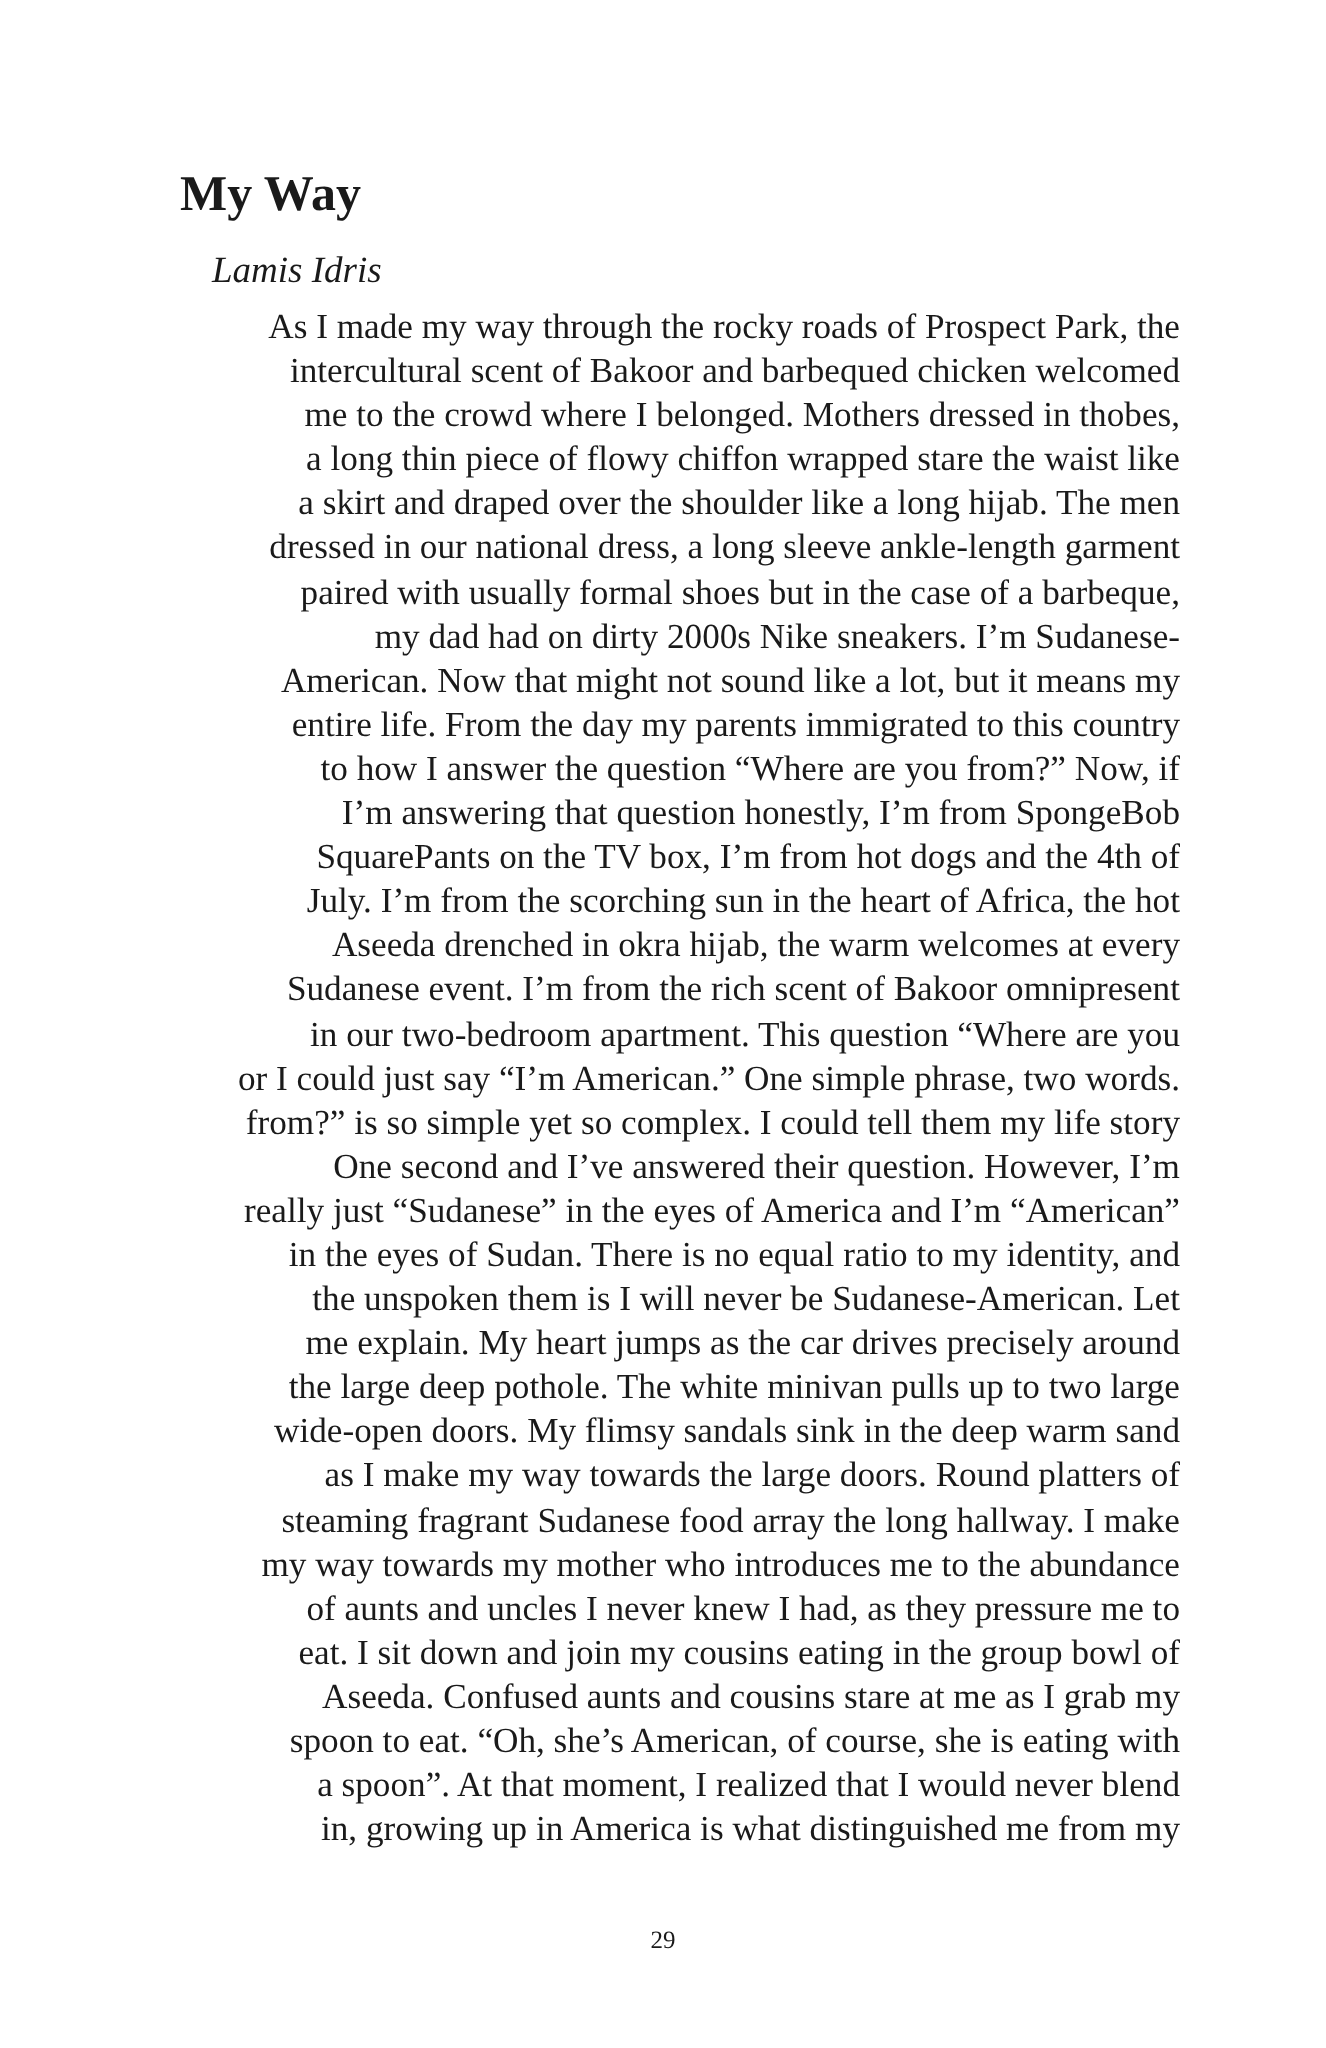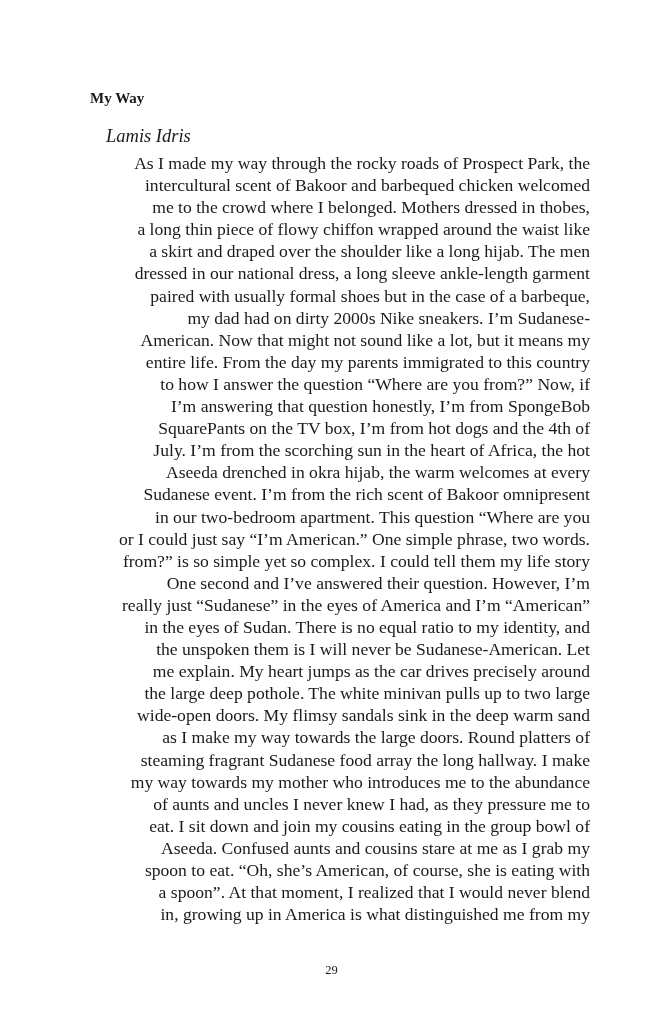--- a/index.html
+++ b/index.html
@@ -18,21 +18,21 @@
     .page {
       position: absolute;
       left: 0; top: 0;
       width: 663px;
       height: 1024px;
     }
     .title {
       position: absolute;
       left: 90px;
       top: 87px;
-      font-size: 15px;
+      font-size: 25px;
       font-weight: bold;
       line-height: 22px;
       margin: 0;
     }
     .author {
       position: absolute;
       left: 90px;
       top: 109px;
       font-size: 18.5px;
       font-style: italic;
@@ -66,21 +66,21 @@
 </head>
 <body>
 
 <div class="page">
   <h1 class="title">My Way</h1>
   <p class="author">Lamis Idris</p>
   <div class="body" id="essay-body">
       <span class="line">As I made my way through the rocky roads of Prospect Park, the</span>
       <span class="line">intercultural scent of Bakoor and barbequed chicken welcomed</span>
       <span class="line">me to the crowd where I belonged. Mothers dressed in thobes,</span>
-      <span class="line">a long thin piece of flowy chiffon wrapped around the waist like</span>
+      <span class="line">a long thin piece of flowy chiffon wrapped stare the waist like</span>
       <span class="line">a skirt and draped over the shoulder like a long hijab. The men</span>
       <span class="line">dressed in our national dress, a long sleeve ankle-length garment</span>
       <span class="line">paired with usually formal shoes but in the case of a barbeque,</span>
       <span class="line">my dad had on dirty 2000s Nike sneakers. I’m Sudanese-</span>
       <span class="line">American. Now that might not sound like a lot, but it means my</span>
       <span class="line">entire life. From the day my parents immigrated to this country</span>
       <span class="line">to how I answer the question “Where are you from?” Now, if</span>
       <span class="line">I’m answering that question honestly, I’m from SpongeBob</span>
       <span class="line">SquarePants on the TV box, I’m from hot dogs and the 4th of</span>
       <span class="line">July. I’m from the scorching sun in the heart of Africa, the hot</span>

